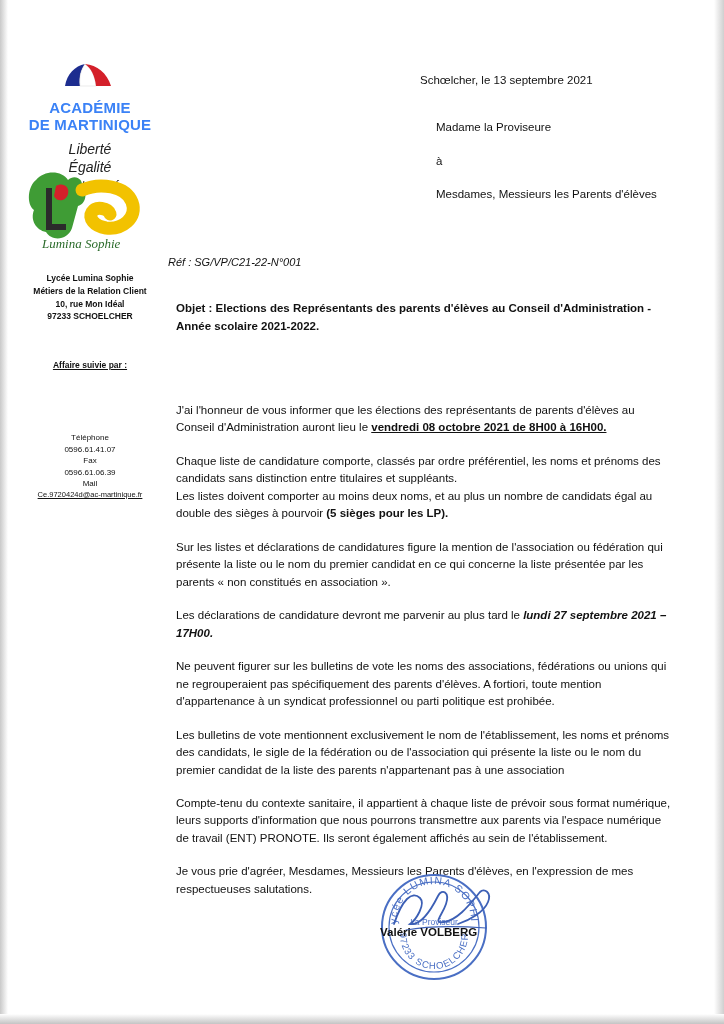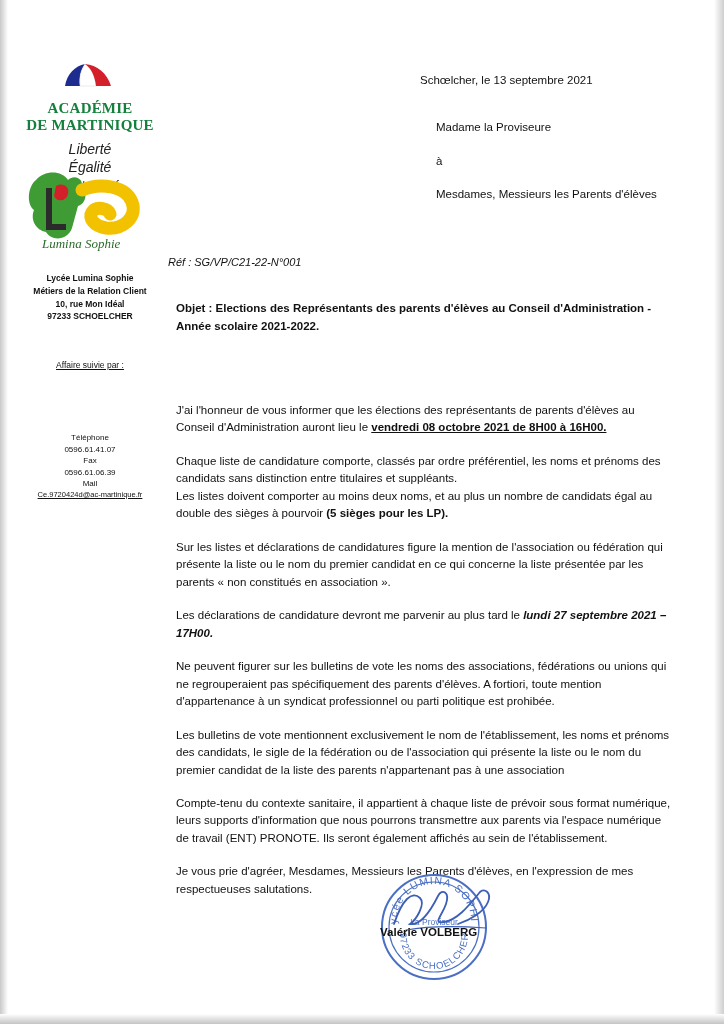--- a/index.html
+++ b/index.html
@@ -47,23 +47,22 @@
     width: 62px;
     height: 36px;
     margin: 0 auto 4px auto;
     position: relative;
   }
   .acad-title {
     font-size: 15px;
     font-weight: bold;
     line-height: 1.12;
     letter-spacing: 0.2px;
-    color: #15803d;
-    text-align: center;
-    font-family: Liberation Serif, serif;
+    color: #3b82f6;
+    text-align: center;
   }
   .devise {
     margin-top: 6px;
     font-size: 14px;
     font-style: italic;
     line-height: 1.35;
     color: #222;
   }
   .logo-lls {
     position: absolute;
@@ -85,20 +84,21 @@
   }
   .affaire {
     position: absolute;
     left: 8px;
     top: 360px;
     width: 164px;
     text-align: center;
     font-size: 8.5px;
     color: #111;
     text-decoration: underline;
+    font-weight: bold;
   }
   .contact {
     position: absolute;
     left: 8px;
     top: 432px;
     width: 164px;
     text-align: center;
     font-size: 8px;
     line-height: 1.45;
     color: #111;

